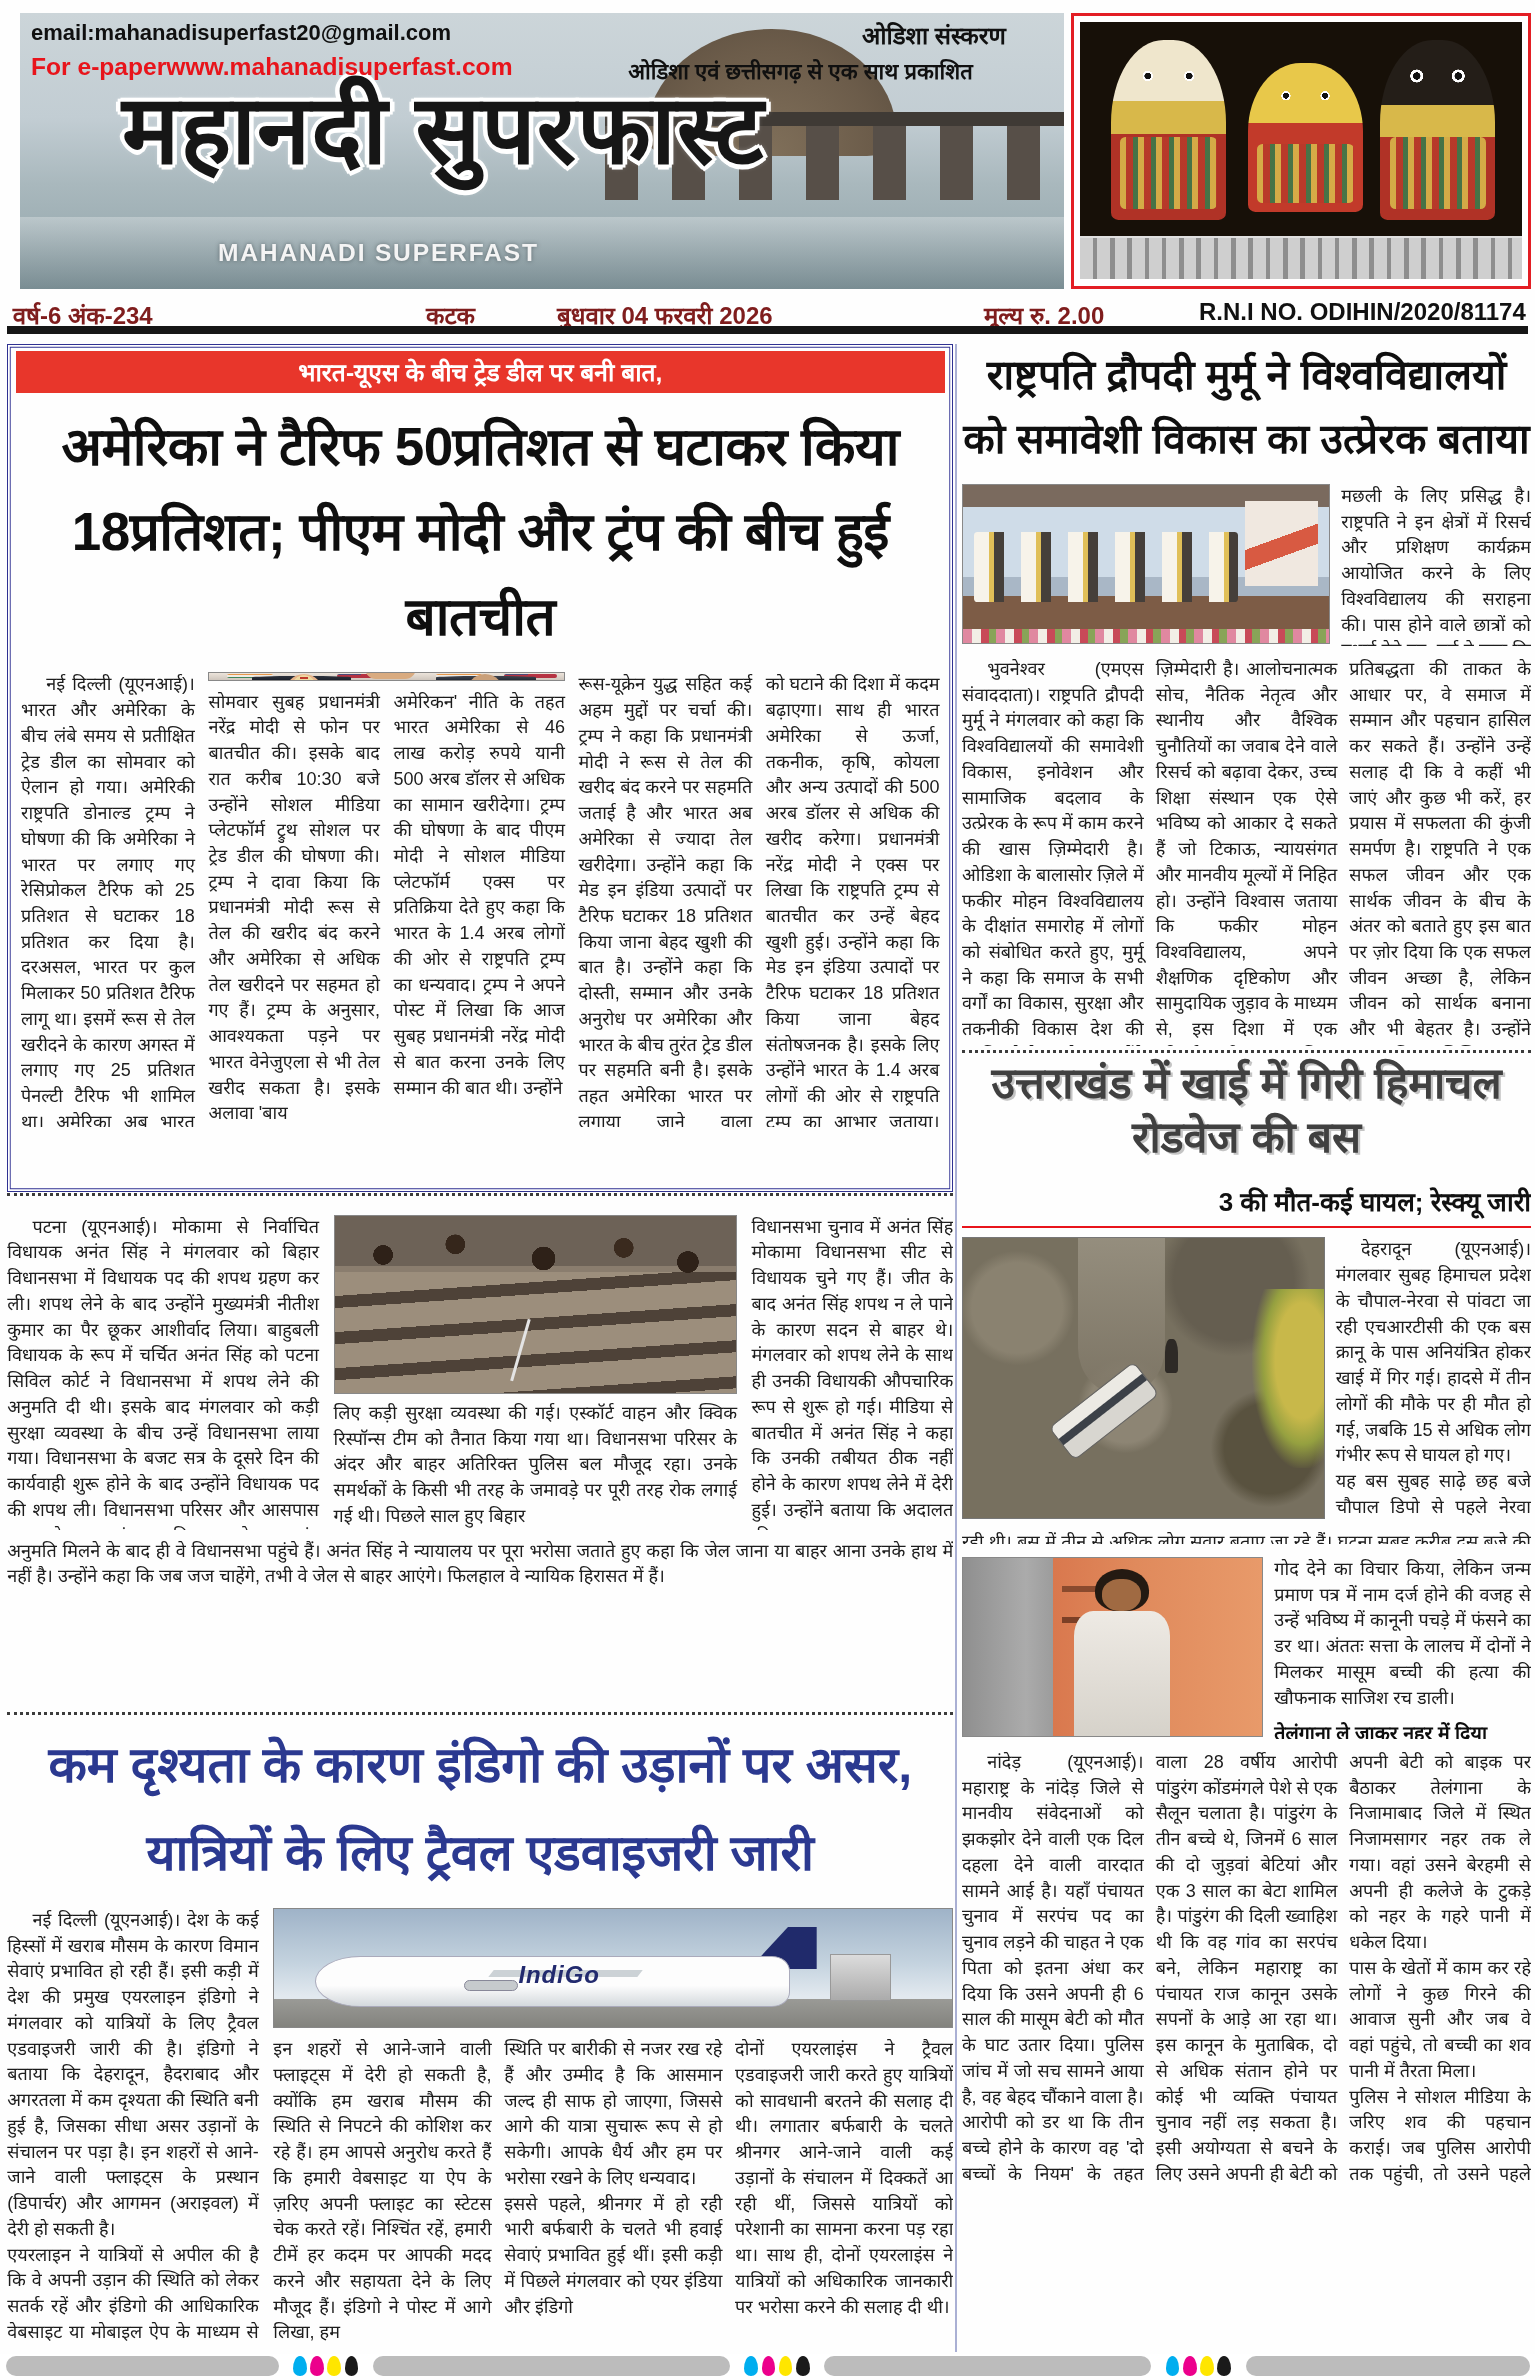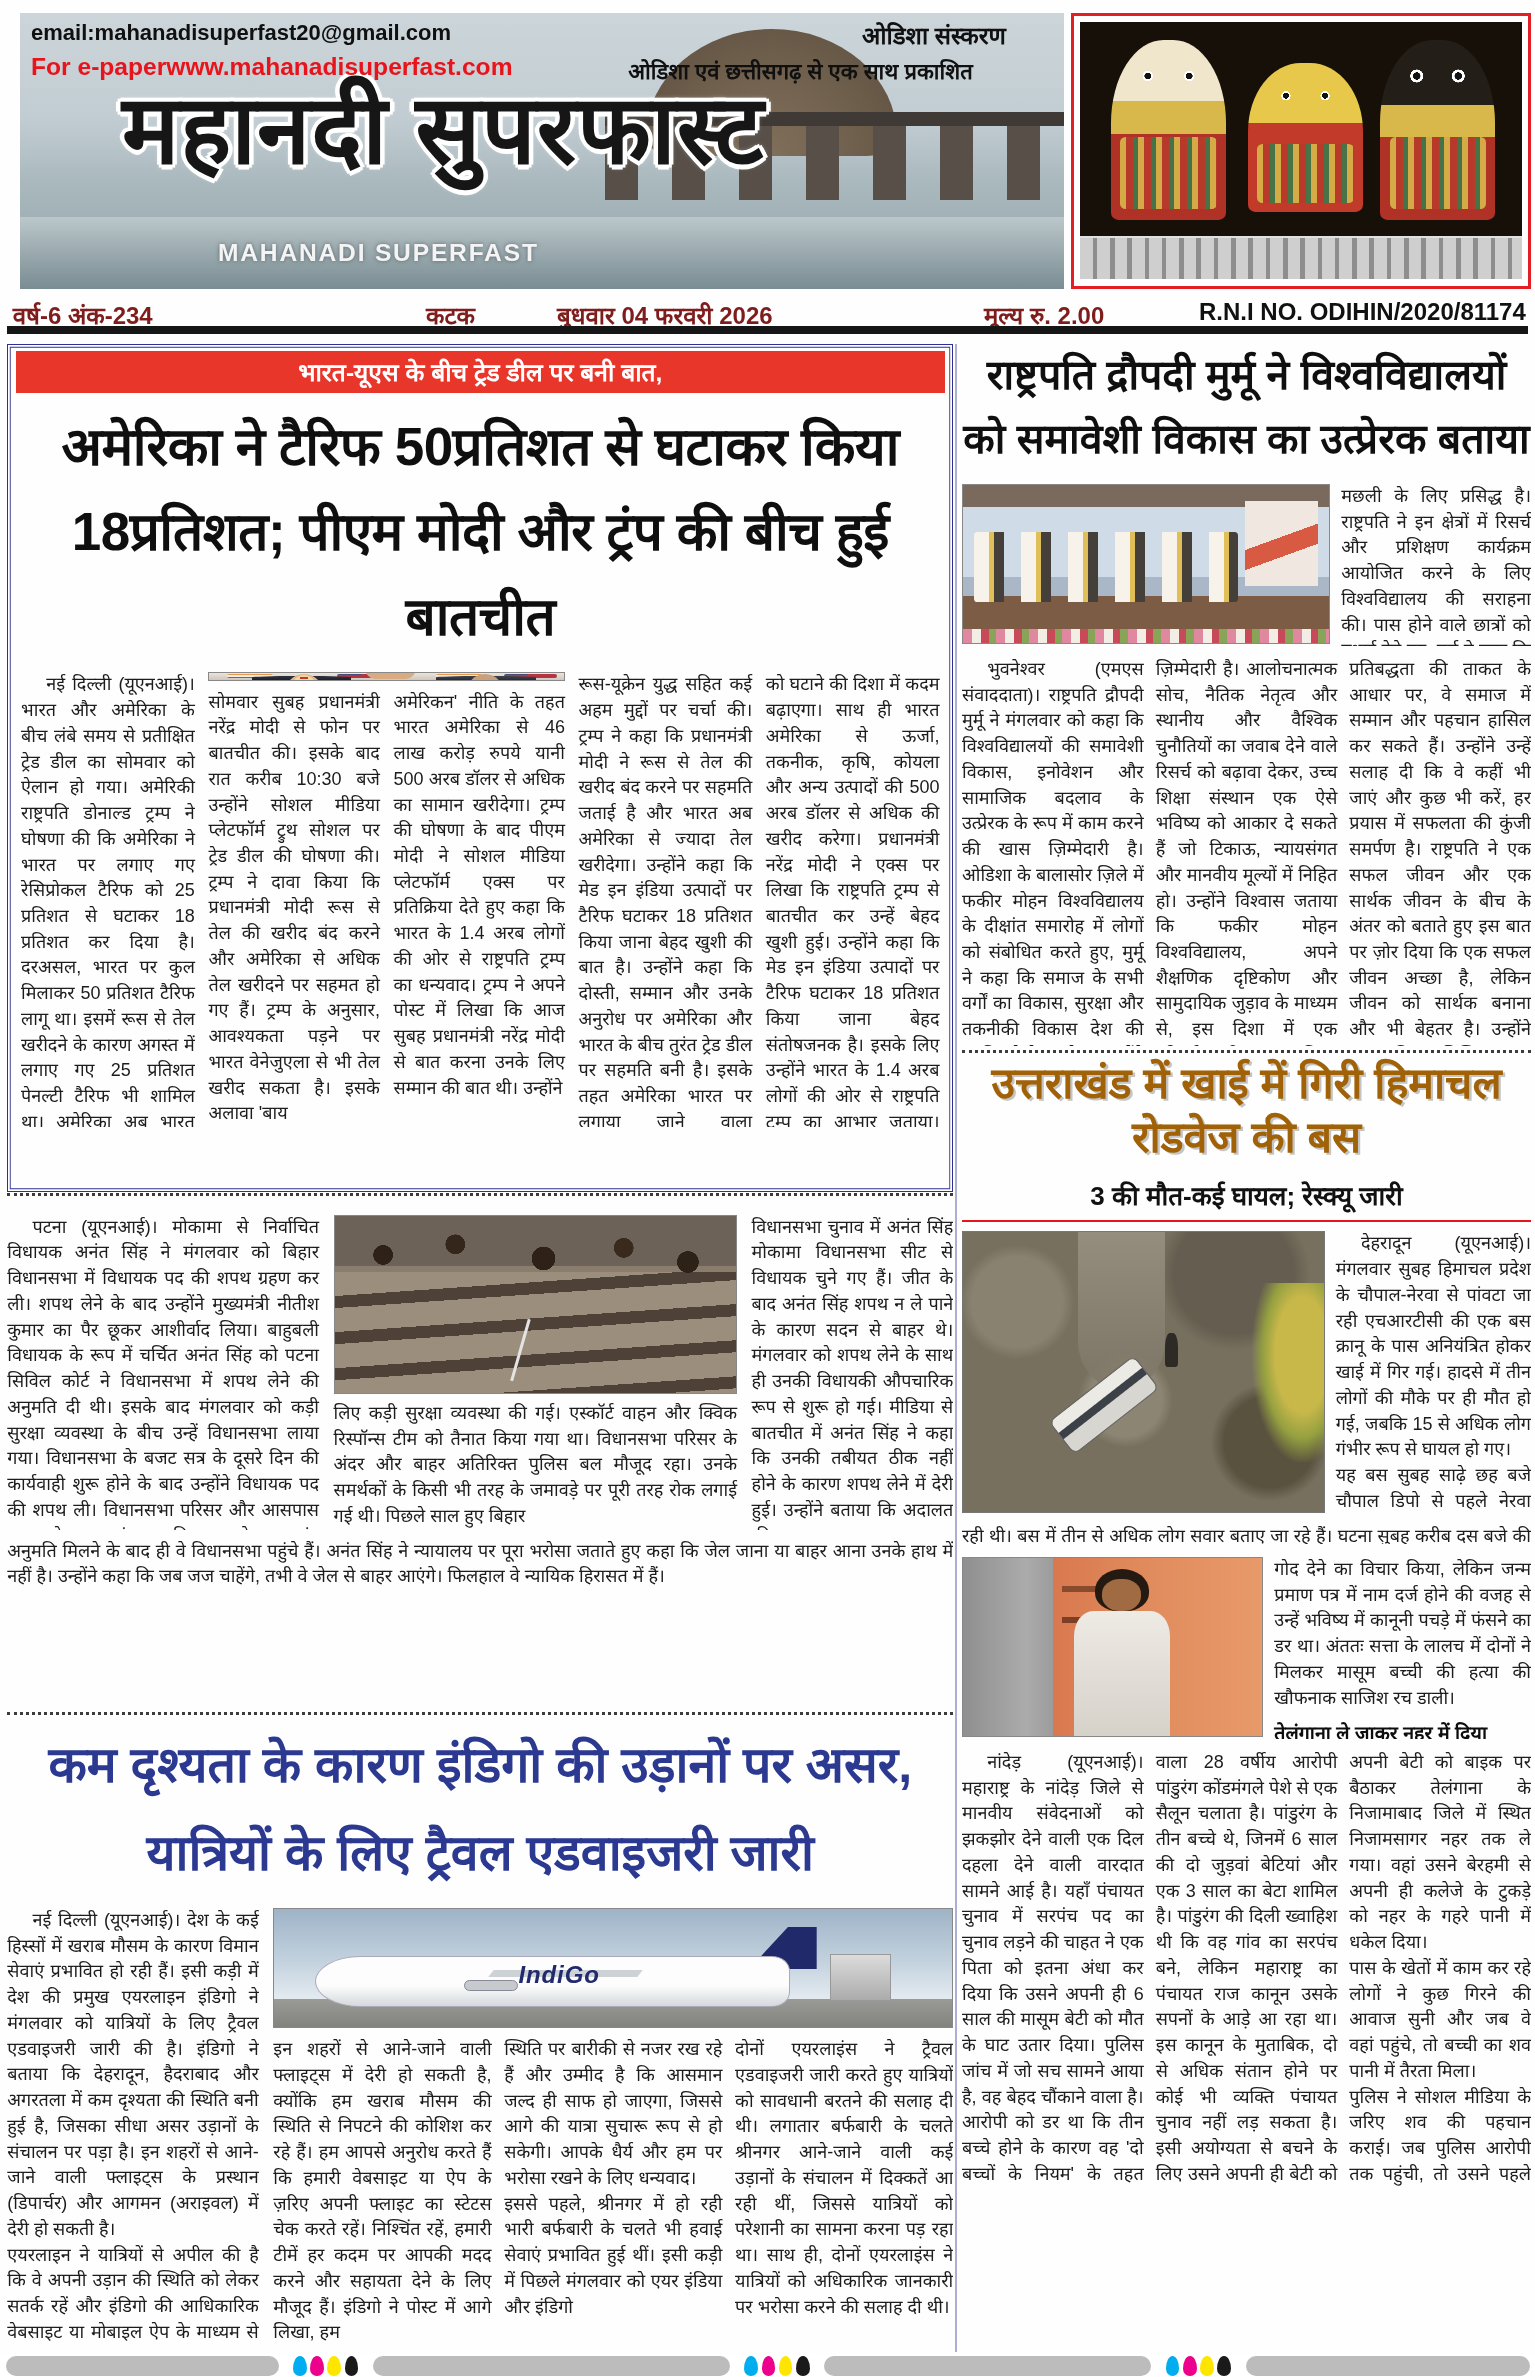--- a/index.html
+++ b/index.html
@@ -97,22 +97,22 @@
   .murmu-hl{font-size:41px;line-height:1.55;padding-bottom:7.3px}
   .murmu-row{display:flex;gap:11px;margin-top:5.5px;height:162px;overflow:hidden}
   .ms-photo{width:66%;height:160px;border:0.9px solid #888;background:linear-gradient(180deg,#7a6a5e 0 14%,#cfdce8 14% 58%,#a9b7c6 58% 70%,#7d5c46 70%)}
   .ms-banner{position:absolute;right:3%;top:10%;width:20%;height:54%;background:linear-gradient(160deg,#f0e8e0 0 44%,#d85a42 44% 62%,#f0e8e0 62%)}
   .ms-people{position:absolute;left:3%;bottom:26%;width:72%;height:44%;background:repeating-linear-gradient(90deg,#f7f3ea 0 14.6px,#e0bf58 14.6px 20px,#453f3a 20px 30px,rgba(0,0,0,0) 30px 47px);border-radius:3.6px}
   .ms-flowers{position:absolute;left:0;right:0;bottom:0;height:9%;background:repeating-linear-gradient(90deg,#e088a0 0 9px,#f2eee6 9px 18px,#c84a58 18px 25.5px,#88a458 25.5px 33px)}
   .murmu-side{width:34%}
   .murmu-cols{display:flex;gap:12px;margin-top:11px;height:391px;overflow:hidden}
 
   .busbox{left:962px;top:1057px;width:569px;height:487px;overflow:hidden}
-  .bus-hl{font-size:43px;line-height:1.25;color:#a16207;text-shadow:2.3px 2.3px 0 #c4c4c4}
-  .bus-sub{font-size:26px;font-weight:bold;text-align:center;margin-top:12px;color:#111}
+  .bus-hl{font-size:43px;line-height:1.25;color:#404040;text-shadow:2.3px 2.3px 0 #c4c4c4}
+  .bus-sub{font-size:26px;font-weight:bold;text-align:right;margin-top:18px;color:#111}
   .redrule{height:2.7px;background:#e8141b;margin:7.3px 0 9px}
   .bus-row{display:flex;gap:11px;height:284px;overflow:hidden}
   .bc-photo{width:65%;height:282px;border:0.9px solid #777;background-color:#77705f;
     background-image:radial-gradient(circle 82px at 15% 25%,#8a8270 0 55%,transparent 70%),radial-gradient(circle 109px at 75% 15%,#655e50 0 55%,transparent 70%),radial-gradient(circle 73px at 45% 60%,#8d8574 0 50%,transparent 65%),radial-gradient(circle 91px at 85% 75%,#59523f 0 50%,transparent 65%)}
   .bc-scar{position:absolute;left:32%;top:0;width:24%;height:56%;background:linear-gradient(180deg,#9a9383,#7d7565);border-radius:0 0 50% 50%/0 0 30% 30%;opacity:.85}
   .bc-bus{position:absolute;left:24%;top:54%;width:30%;height:15%;background:linear-gradient(180deg,#eceae4 0 34%,#3c4148 34% 56%,#d8d6d0 56%);border:0.9px solid #666;border-radius:7.3px;transform:rotate(-38deg)}
   .bc-fol{position:absolute;right:0;top:18%;width:20%;height:64%;background:radial-gradient(ellipse at 70% 40%,#c8b84a 0 38%,#95a040 55%,transparent 72%)}
   .bc-person{position:absolute;left:56%;top:36%;width:3.5%;height:12%;background:#2e2a26;border-radius:40% 40% 3.6px 3.6px}
   .bus-side{width:35%;font-size:18px}
   .bus-cont{margin-top:9px;font-size:18px}

